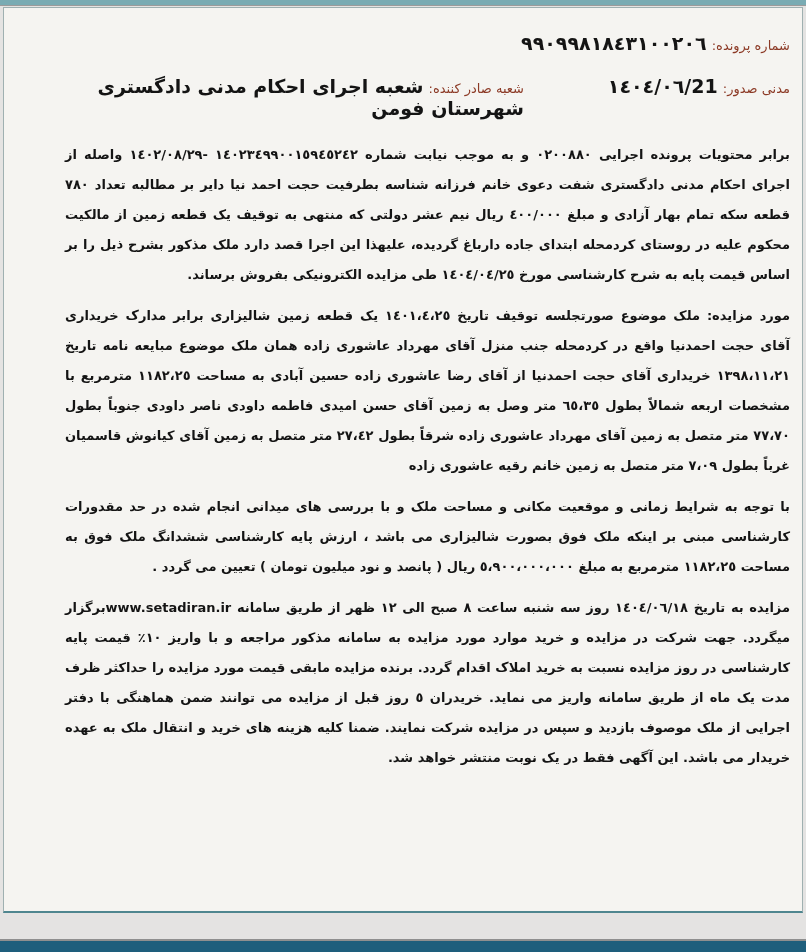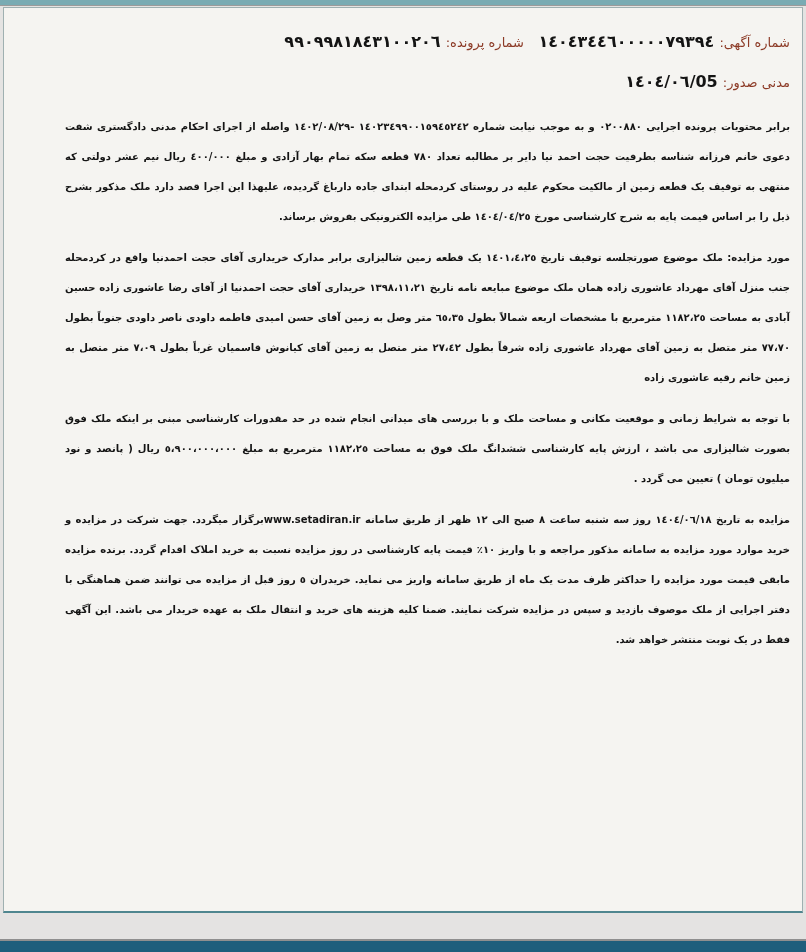--- a/index.html
+++ b/index.html
@@ -38,26 +38,26 @@
     padding:24px 12px 0 46px;
     color:#141414;
   }
   .hrow{display:flex;direction:rtl;margin-bottom:21px;}
   .hcell-r{width:266px;flex:none;}
   .hcell-l{flex:1;}
   .lbl{
     color:#8c3a26;font-weight:normal;font-size:13px;
   }
   .val{
-    color:#141414;font-weight:bold;font-size:16px;
+    color:#141414;font-weight:bold;font-size:19px;
   }
   .subjrow{margin-bottom:14px;}
   .para{
     margin:0 0 11px 15px;
-    font-size:10px;font-weight:bold;
+    font-size:13px;font-weight:bold;
     line-height:30px;
     text-align:justify;
   }
   .footer-line{
     position:absolute;left:0;right:0;bottom:11px;height:2px;
     background:#8f8f8f;
   }
   .bottombar{
     position:absolute;left:0;right:0;bottom:0;height:11px;
     background:#1e5e7c;
@@ -69,34 +69,34 @@
 <div class="screen">
 
   <div class="topbar"></div>
 
   <div class="panel">
 
 
     <div class="content">
 
       <div class="hrow">
-        <div class="hcell-r">
-          <span class="lbl">شماره آگهی:</span>
-          <span class="val">١٤٠٤٣٤٤٦٠٠٠٠٠٧٩٣٩٤</span>
-        </div>
         <div class="hcell-l">
           <span class="lbl">شماره پرونده:</span>
           <span class="val">٩٩٠٩٩٨١٨٤٣١٠٠٢٠٦</span>
         </div>
       </div>
 
       <div class="hrow">
         <div class="hcell-r">
           <span class="lbl">مدنی صدور:</span>
-          <span class="val">١٤٠٤/٠٦/05</span>
+          <span class="val">١٤٠٤/٠٦/21</span>
+        </div>
+        <div class="hcell-l">
+          <span class="lbl">شعبه صادر کننده:</span>
+          <span class="val">شعبه اجرای احکام مدنی دادگستری شهرستان فومن</span>
         </div>
       </div>
 
 
 
       <p class="para">برابر محتویات پرونده اجرایی ٠٢٠٠٨٨٠ و به موجب نیابت شماره ١٤٠٢٣٤٩٩٠٠١٥٩٤٥٢٤٢ -١٤٠٢/٠٨/٢٩ واصله از اجرای احکام مدنی دادگستری شفت دعوی خانم فرزانه شناسه بطرفیت حجت احمد نیا دایر بر مطالبه تعداد ٧٨٠ قطعه سکه تمام بهار آزادی و مبلغ ٤٠٠/٠٠٠ ریال نیم عشر دولتی که منتهی به توقیف یک قطعه زمین از مالکیت محکوم علیه در روستای کردمحله ابتدای جاده دارباغ گردیده، علیهذا این اجرا قصد دارد ملک مذکور بشرح ذیل را بر اساس قیمت پایه به شرح کارشناسی مورخ ١٤٠٤/٠٤/٢٥ طی مزایده الکترونیکی بفروش برساند.</p>
       <p class="para">مورد مزایده: ملک موضوع صورتجلسه توقیف تاریخ ١٤٠١،٤،٢٥  یک قطعه زمین شالیزاری برابر مدارک خریداری آقای حجت احمدنیا واقع در کردمحله جنب منزل آقای مهرداد عاشوری زاده همان ملک موضوع مبایعه نامه تاریخ ١٣٩٨،١١،٢١ خریداری آقای حجت احمدنیا از آقای رضا عاشوری زاده حسین آبادی به مساحت ١١٨٢،٢٥ مترمربع با مشخصات اربعه شمالاً بطول ٦٥،٣٥ متر وصل به زمین آقای حسن امیدی فاطمه داودی ناصر داودی  جنوباً بطول ٧٧،٧٠ متر متصل به زمین آقای مهرداد عاشوری زاده شرقاً بطول ٢٧،٤٢ متر متصل به زمین آقای کیانوش قاسمیان غرباً بطول ٧،٠٩ متر متصل به زمین خانم رقیه عاشوری زاده</p>
       <p class="para">با توجه به شرایط زمانی و موقعیت مکانی و مساحت ملک و با بررسی های میدانی انجام شده در حد مقدورات کارشناسی مبنی بر اینکه ملک فوق بصورت شالیزاری می باشد ، ارزش پایه کارشناسی ششدانگ ملک فوق به مساحت ١١٨٢،٢٥ مترمربع به مبلغ ٥،٩٠٠،٠٠٠،٠٠٠ ریال ( پانصد و نود میلیون تومان ) تعیین می گردد .</p>
       <p class="para">مزایده به تاریخ ١٤٠٤/٠٦/١٨ روز سه شنبه ساعت ٨ صبح الی ١٢ ظهر از طریق سامانه  www.setadiran.irبرگزار میگردد. جهت شرکت در مزایده و خرید موارد مورد مزایده به سامانه مذکور مراجعه و با واریز ١٠٪ قیمت پایه کارشناسی در روز مزایده نسبت به خرید املاک اقدام گردد. برنده مزایده مابقی قیمت مورد مزایده را حداکثر ظرف مدت یک ماه از طریق سامانه واریز می نماید. خریدران ٥ روز قبل از مزایده می توانند ضمن هماهنگی با دفتر اجرایی از ملک موصوف بازدید و سپس در مزایده شرکت نمایند. ضمنا کلیه هزینه های خرید و انتقال ملک به عهده خریدار می باشد. این آگهی فقط در یک نوبت منتشر خواهد شد.</p>
 

